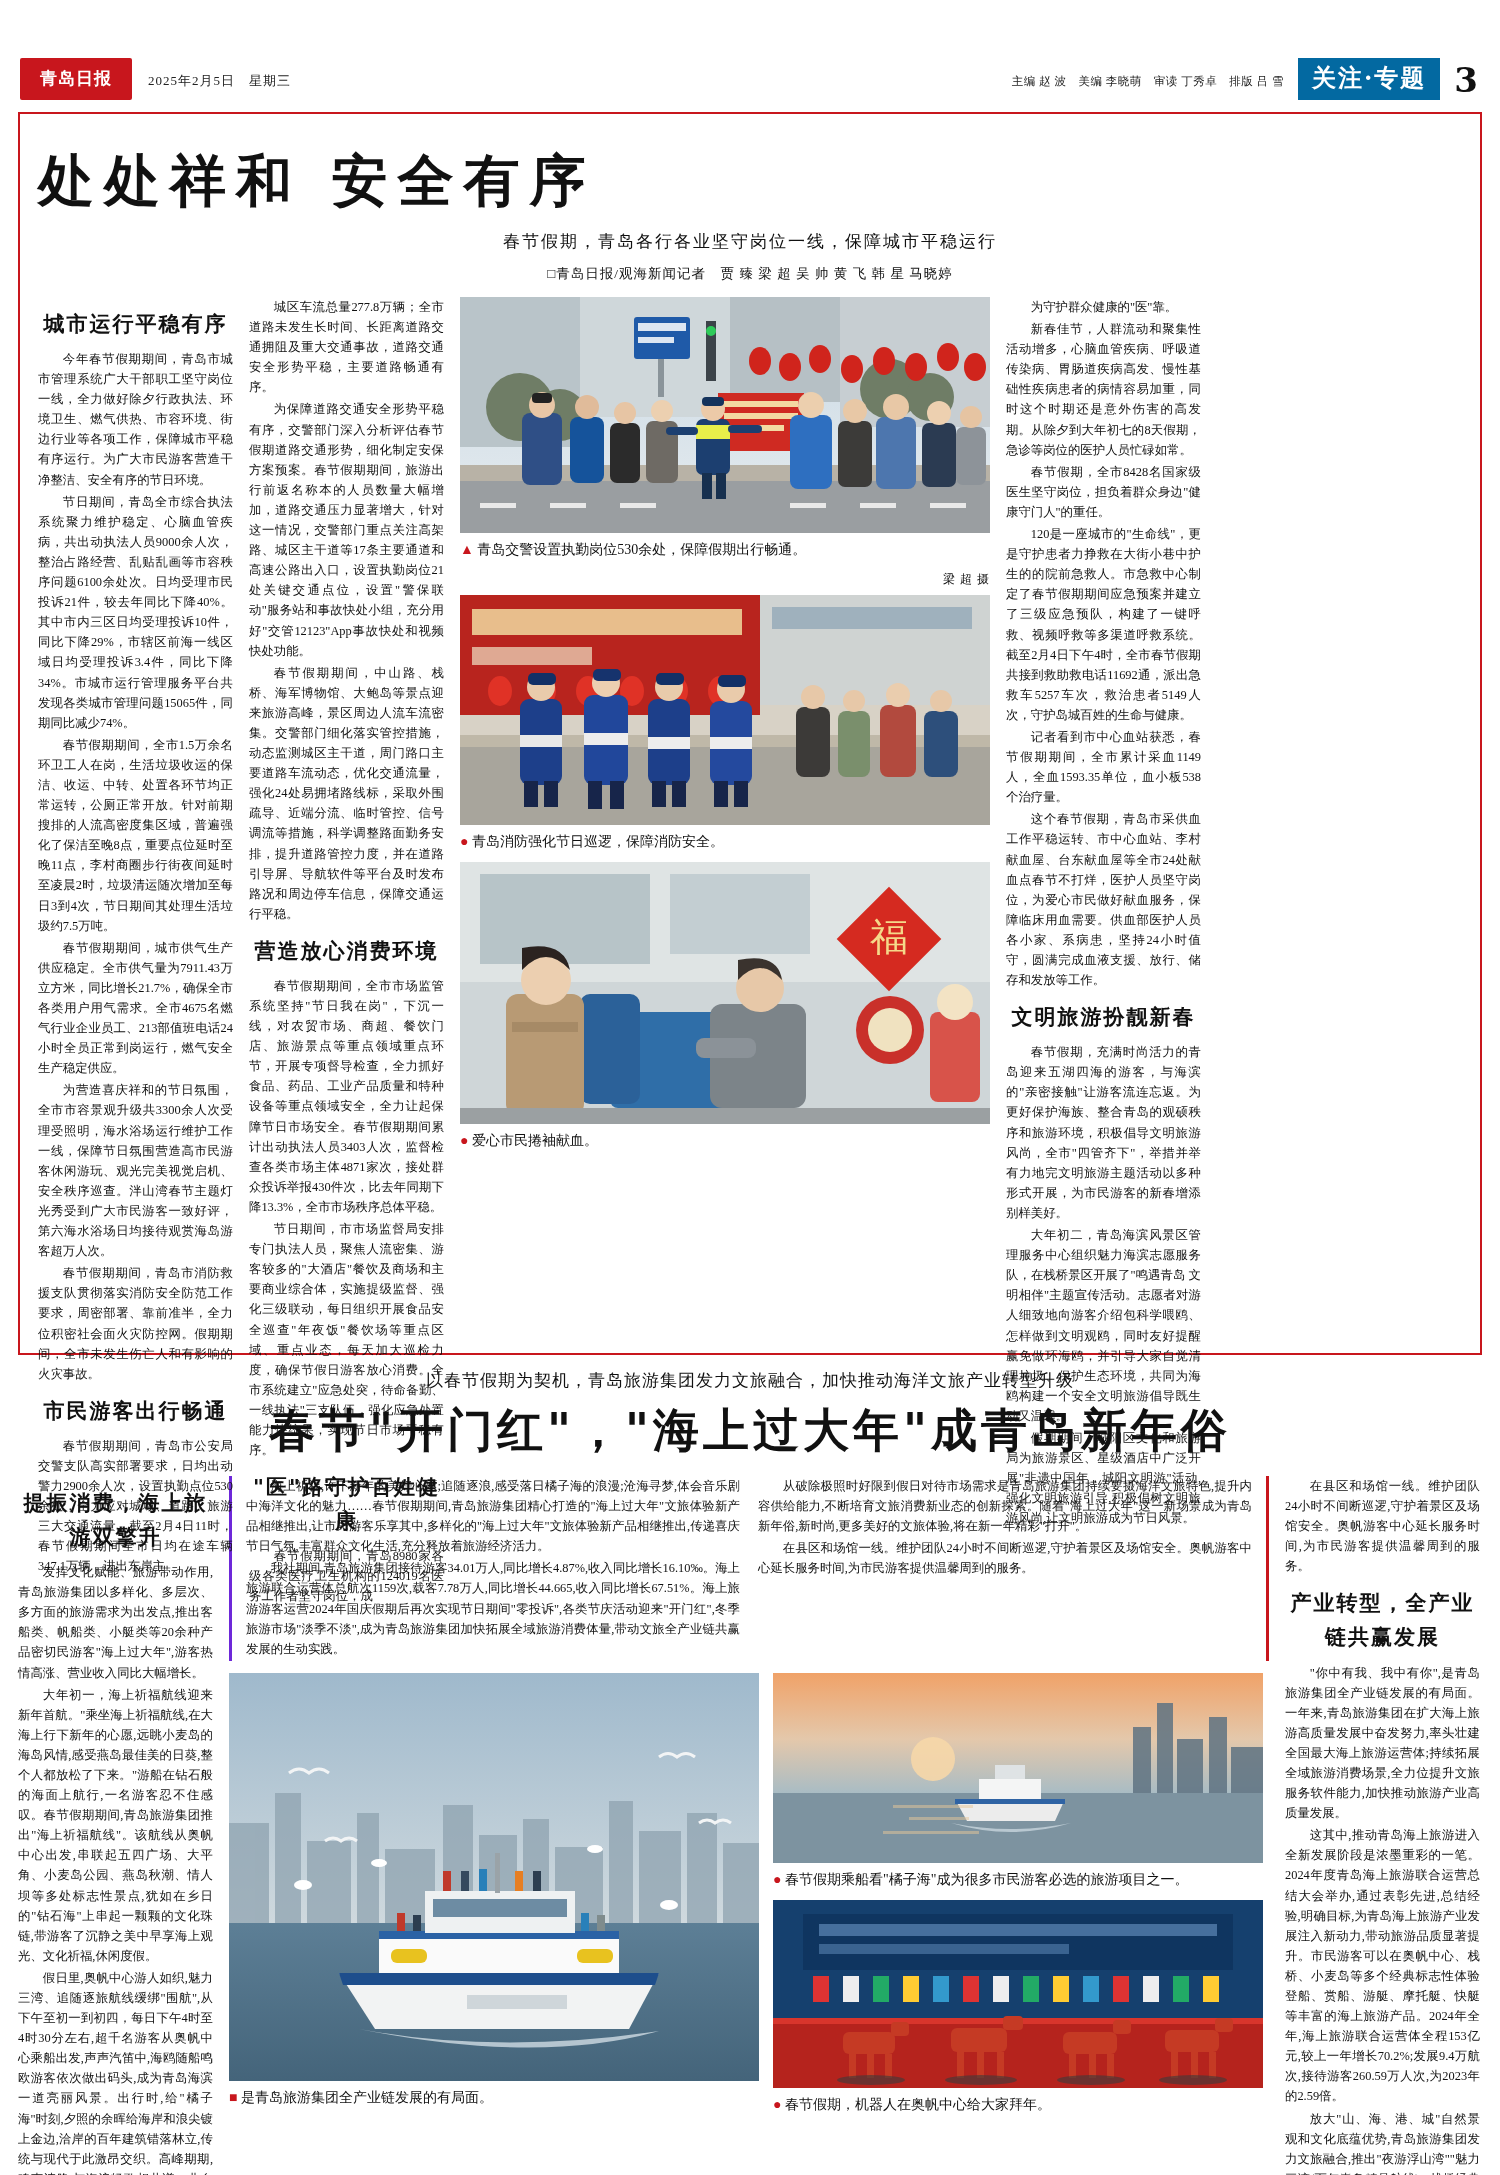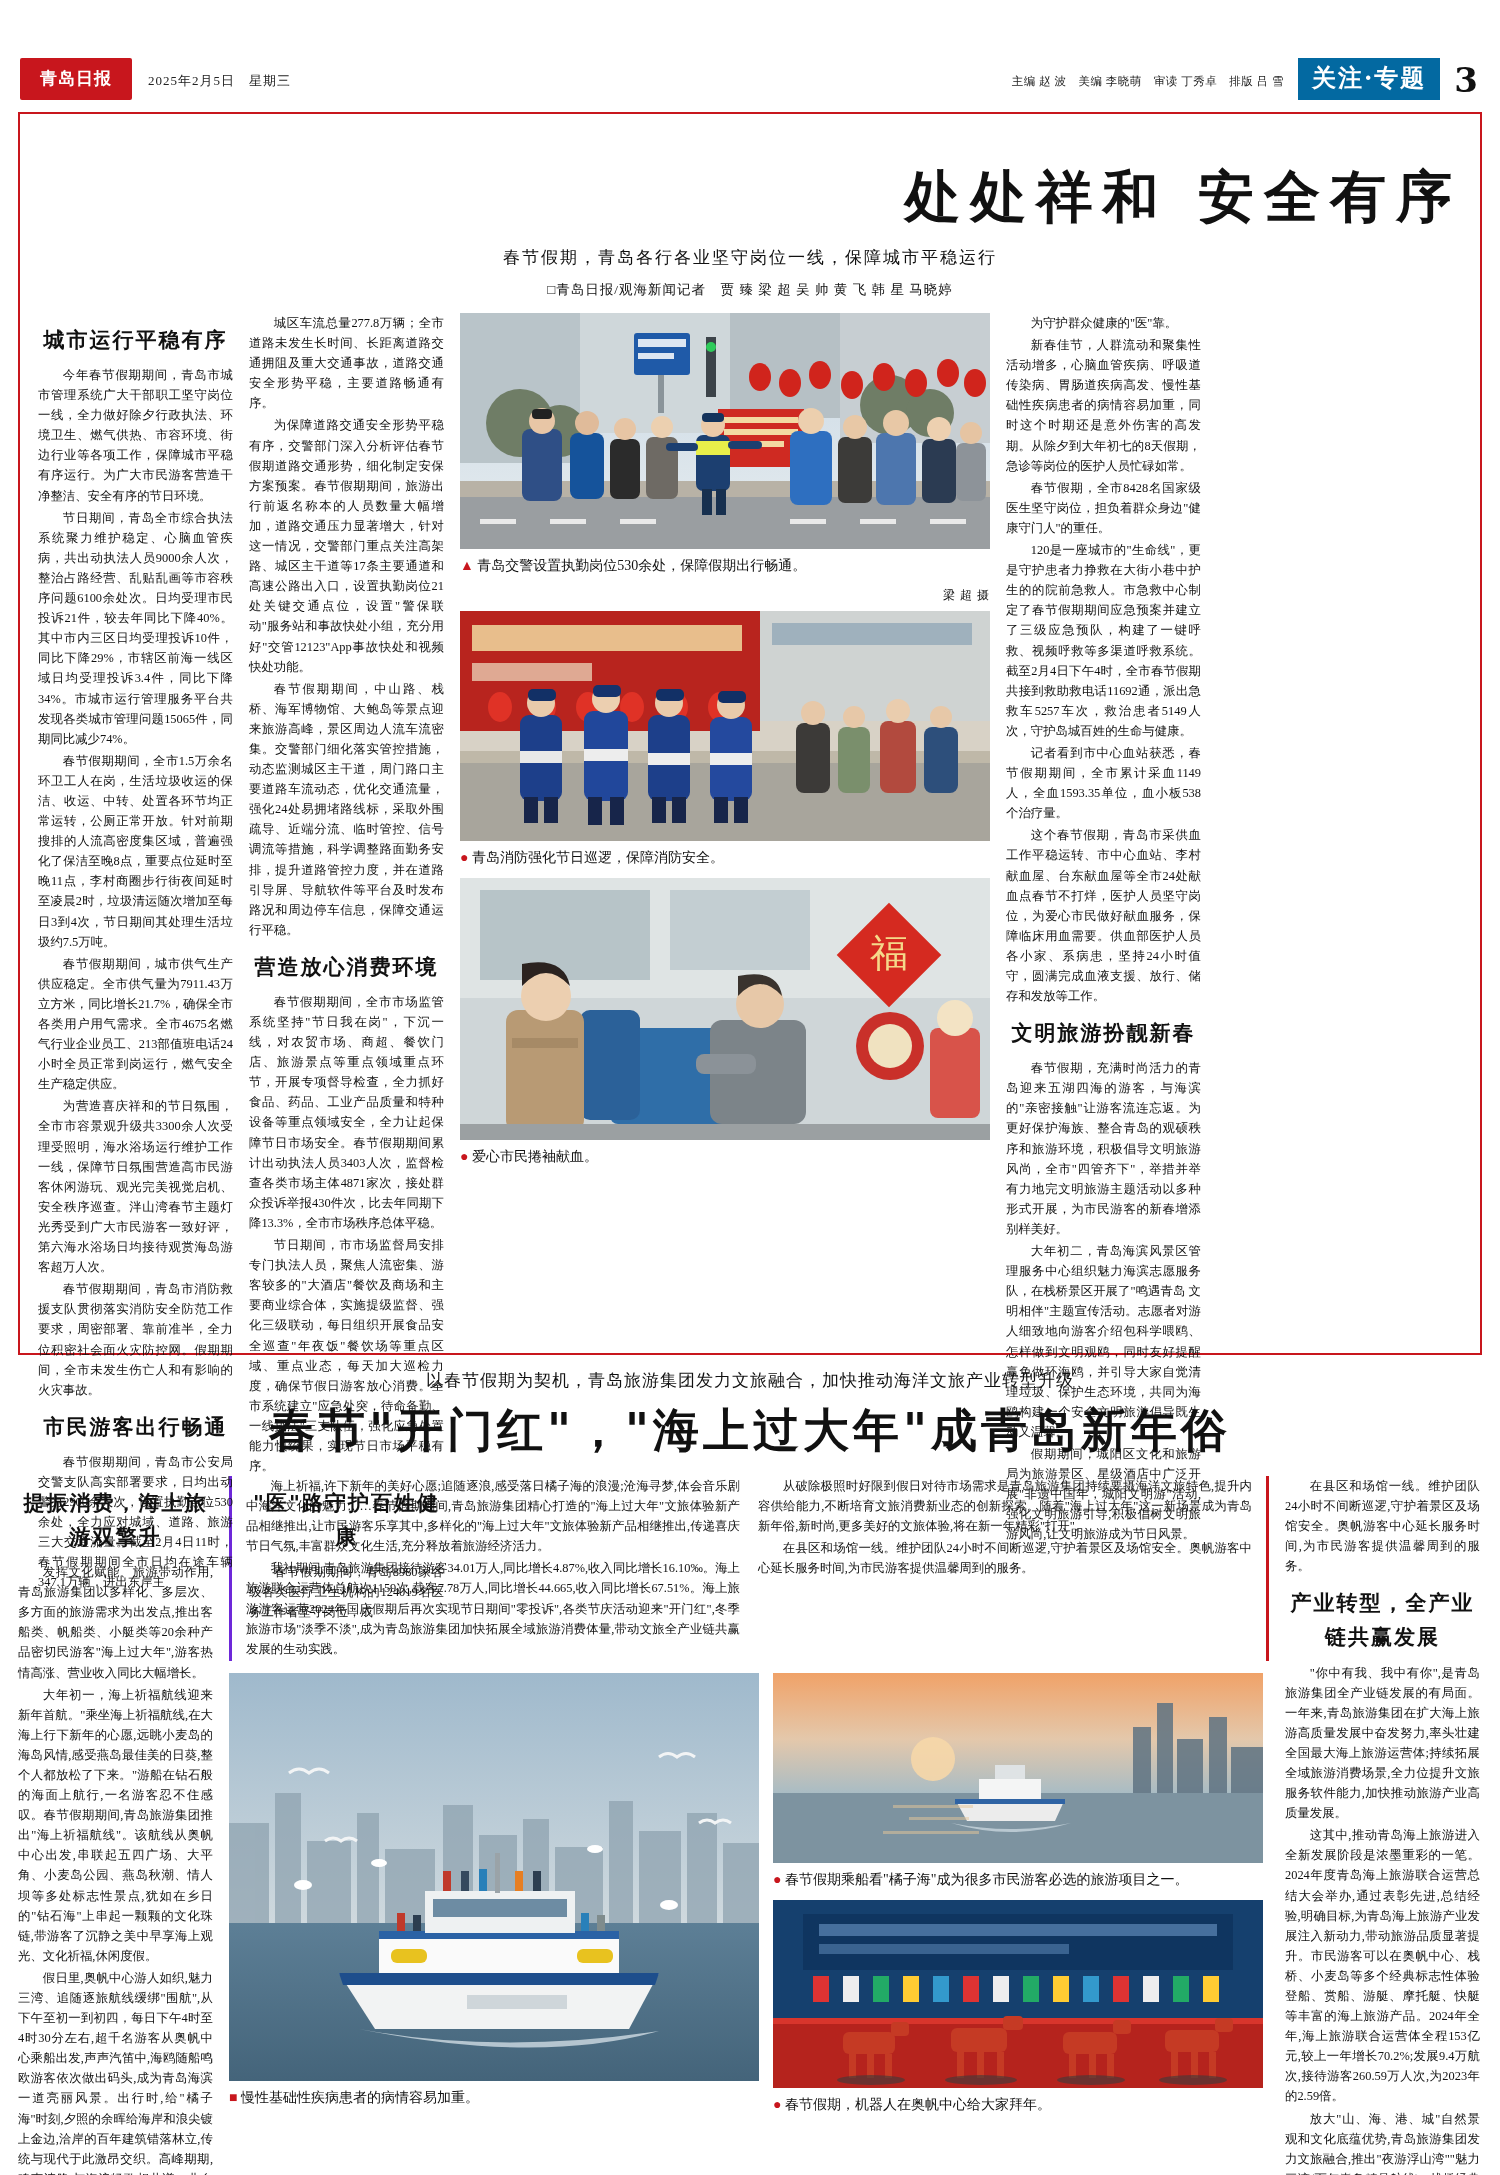--- a/index.html
+++ b/index.html
@@ -34,22 +34,22 @@
     padding:4px 14px 6px; letter-spacing:2px; font-family:"DejaVu Serif", serif;
   }
   .mast-pageno { font-size:34px; font-weight:bold; color:#111; margin-top:2px; font-family:"DejaVu Serif", serif;}
 
   
   .frame {
     border:2px solid #c8161d; margin-top:6px; padding:14px 18px 12px;
     position:relative; height:1243px;
   }
   .headline {
-    text-align:right; font-family:"DejaVu Serif", serif;
-    font-size:56px; font-weight:bold; letter-spacing:10px; margin:32px 0 10px;
+    text-align:left; font-family:"DejaVu Serif", serif;
+    font-size:56px; font-weight:bold; letter-spacing:10px; margin:16px 0 10px;
   }
   .subhead {
     text-align:center; font-size:17px; letter-spacing:2px; margin-bottom:12px;
     font-family:"DejaVu Serif", serif;
   }
   .byline { text-align:center; font-size:13.5px; letter-spacing:1px; margin-bottom:14px; }
 
   .cols { display:flex; gap:16px; height:1030px; }
   .col { font-size:12.4px; line-height:1.62; text-align:justify; }
   .c1 { width:195px; }
@@ -464,21 +464,21 @@
                 <g fill="#ffffff">
                   <ellipse cx="74" cy="212" rx="9" ry="5"></ellipse>
                     <ellipse cx="440" cy="232" rx="9" ry="5"></ellipse>
                   <ellipse cx="150" cy="190" rx="8" ry="4"></ellipse>
                     <ellipse cx="366" cy="176" rx="8" ry="4"></ellipse>
                 </g>
               </svg>
             </div>
             <div class="cap">
               <span class="dot">■</span>
-              <span>慢性基础性疾病患者的病情容易加重。</span>
+              <span>是青岛旅游集团全产业链发展的有局面。</span>
             </div>
           </div>
 
           <div style="width:490px;">
 
             <div class="photo" style="width:490px;height:190px;">
               <svg width="490" height="190" viewBox="0 0 490 190" xmlns="http://www.w3.org/2000/svg">
                 <defs>
                   <linearGradient id="sun" x1="0" y1="0" x2="0" y2="1">
                     <stop offset="0%" stop-color="#f0a268"></stop>

